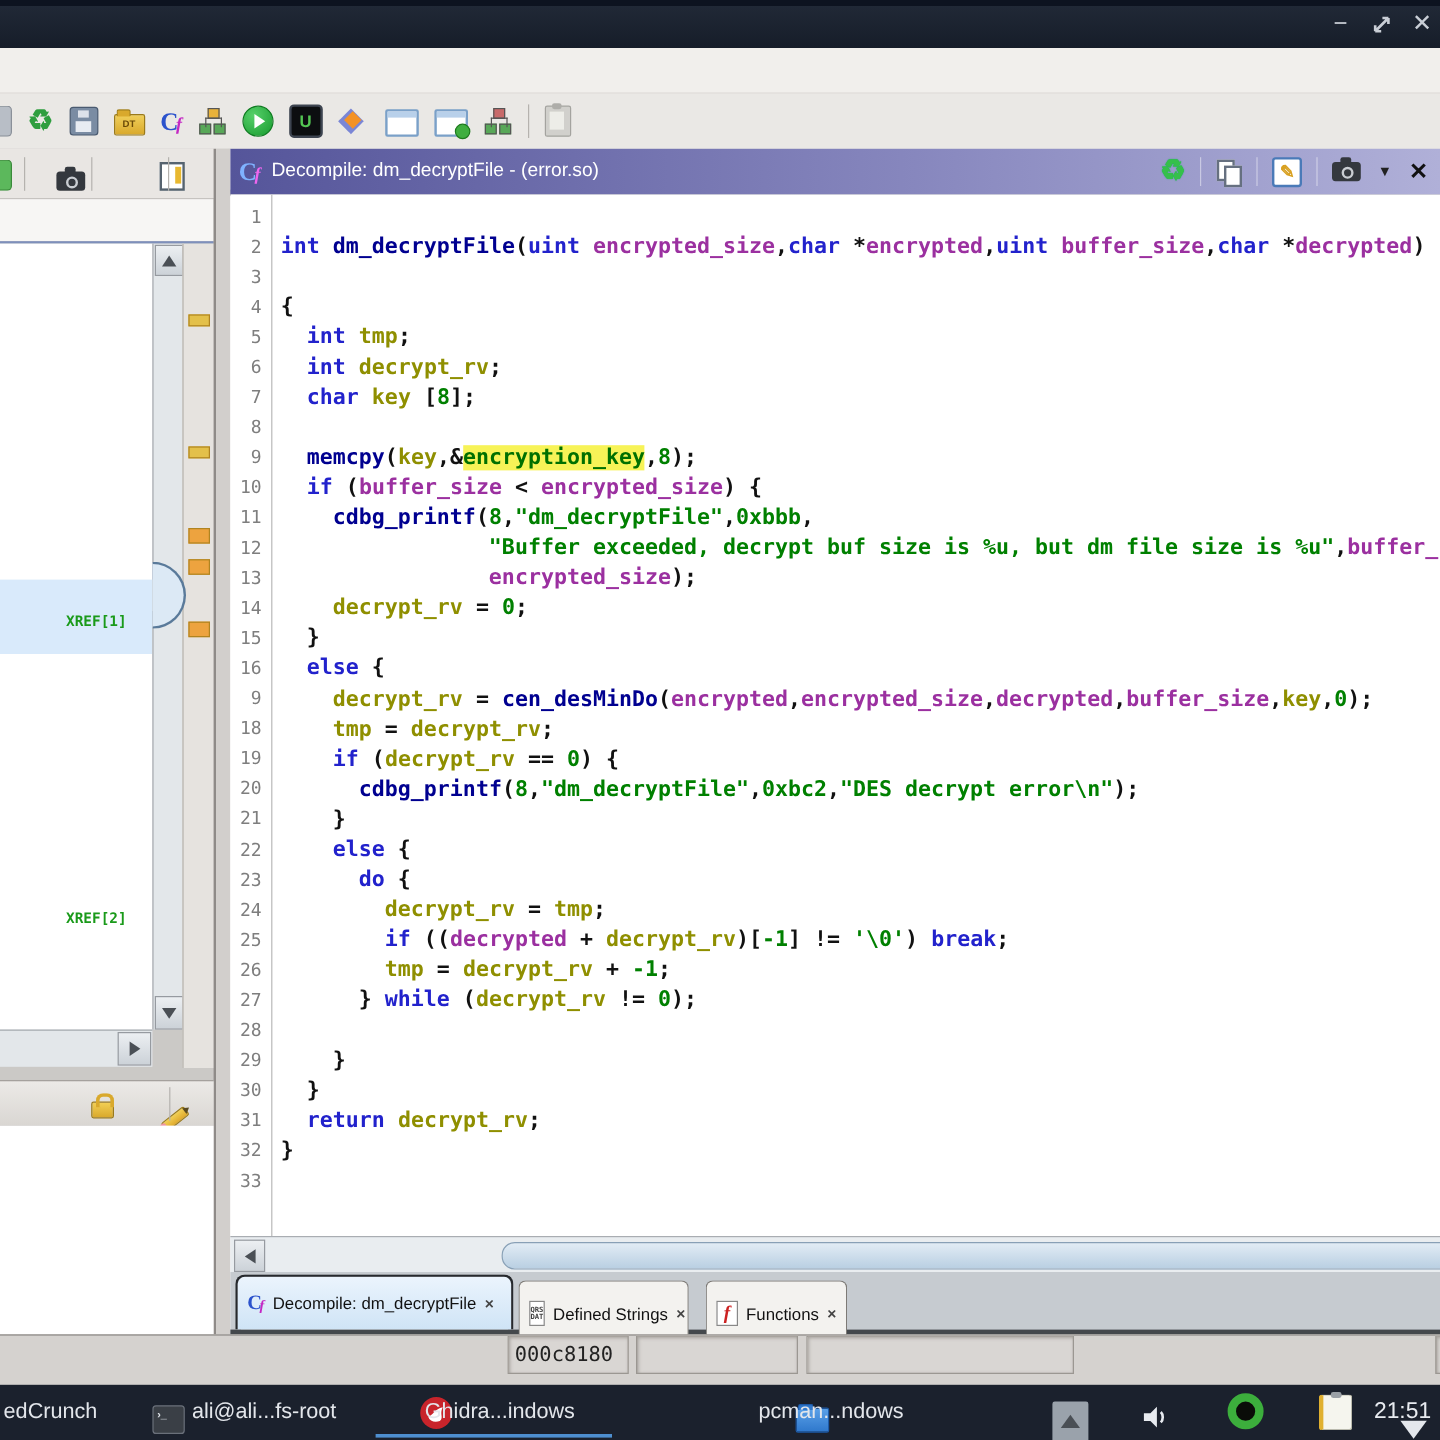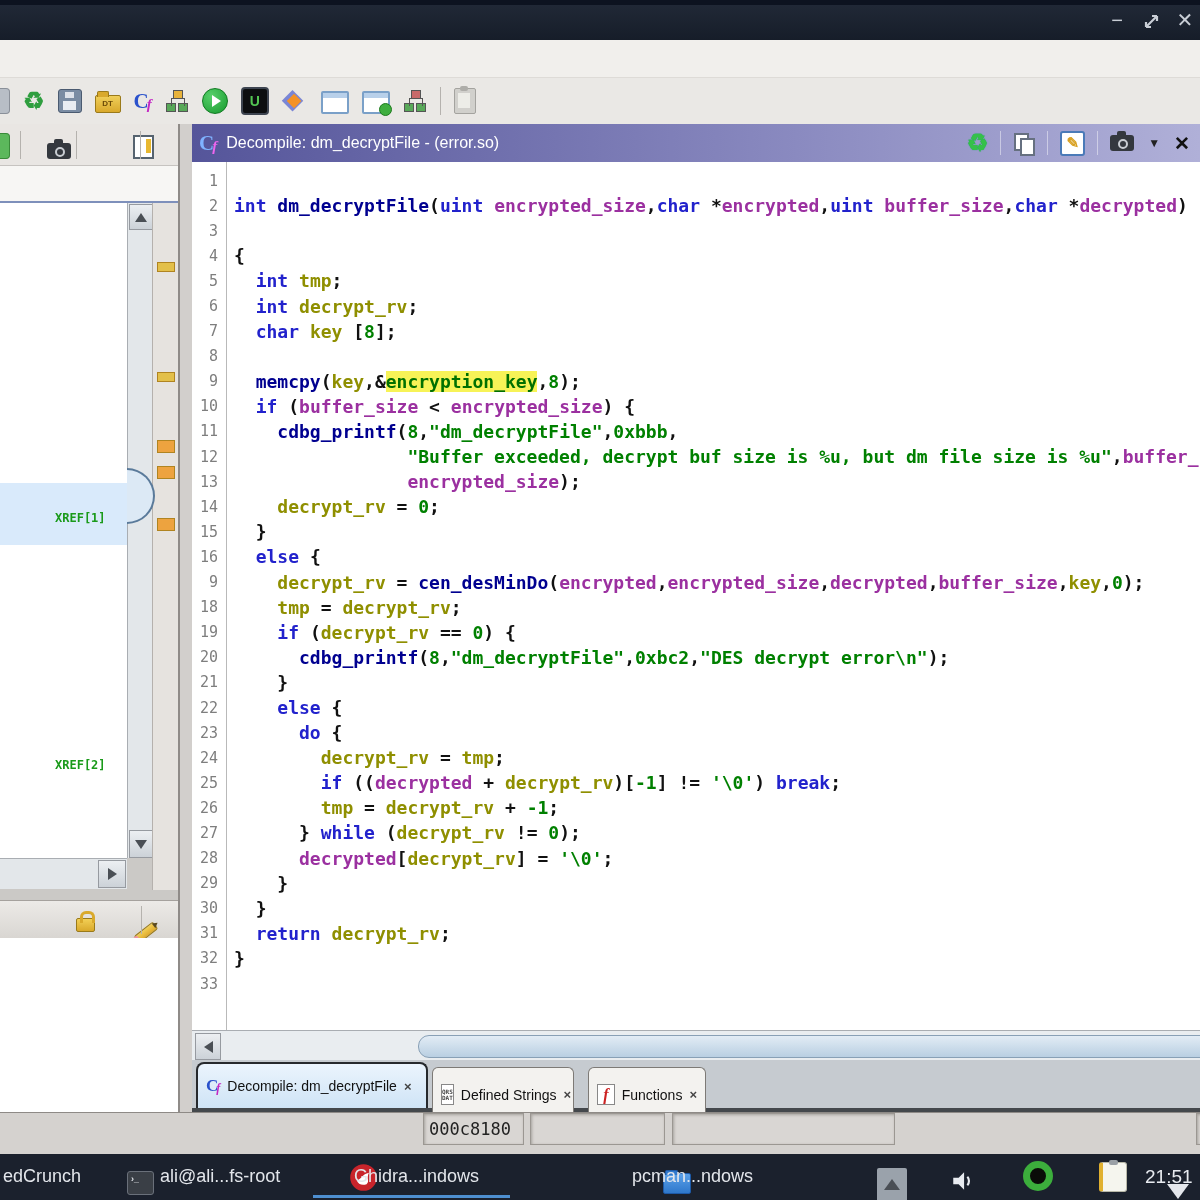--- a/index.html
+++ b/index.html
@@ -369,21 +369,20 @@
         <div class="code-line">
           <span class="ln">26</span>
           <span class="ct"><span class="c-pl">        </span><span class="c-va">tmp</span><span class="c-pl"> = </span><span class="c-va">decrypt_rv</span><span class="c-pl"> + </span><span class="c-nu">-1</span><span class="c-pl">;</span></span>
         </div>
         <div class="code-line">
           <span class="ln">27</span>
           <span class="ct"><span class="c-pl">      } </span><span class="c-kw">while</span><span class="c-pl"> (</span><span class="c-va">decrypt_rv</span><span class="c-pl"> != </span><span class="c-nu">0</span><span class="c-pl">);</span></span>
         </div>
         <div class="code-line">
           <span class="ln">28</span>
-          <span class="ct"><span class="c-pl">      </span><span class="c-pa">decrypted</span><span class="c-pl">[</span><span class="c-va">decrypt_rv</span><span class="c-pl">] = </span><span class="c-st">'\0'</span><span class="c-pl">;</span></span>
         </div>
         <div class="code-line">
           <span class="ln">29</span>
           <span class="ct"><span class="c-pl">    }</span></span>
         </div>
         <div class="code-line">
           <span class="ln">30</span>
           <span class="ct"><span class="c-pl">  }</span></span>
         </div>
         <div class="code-line">

